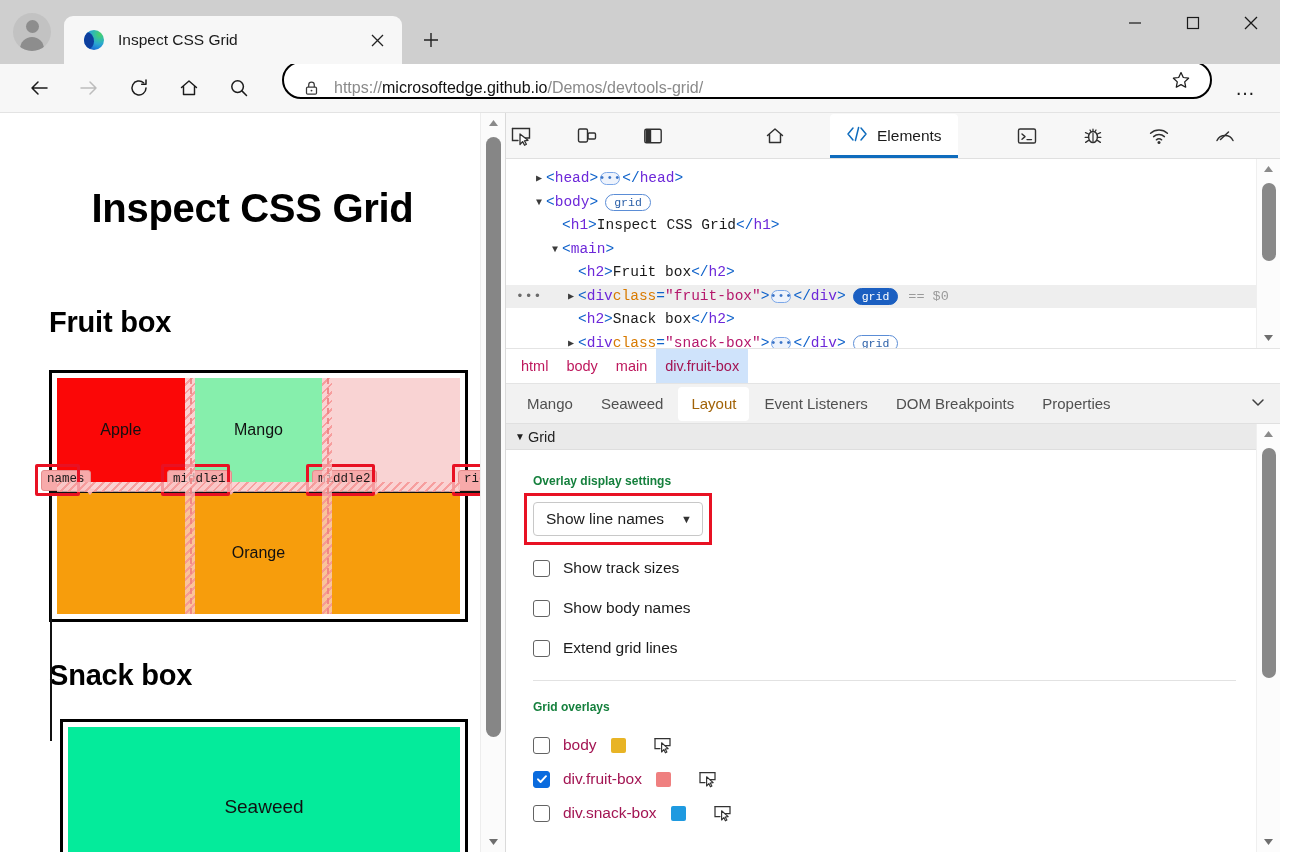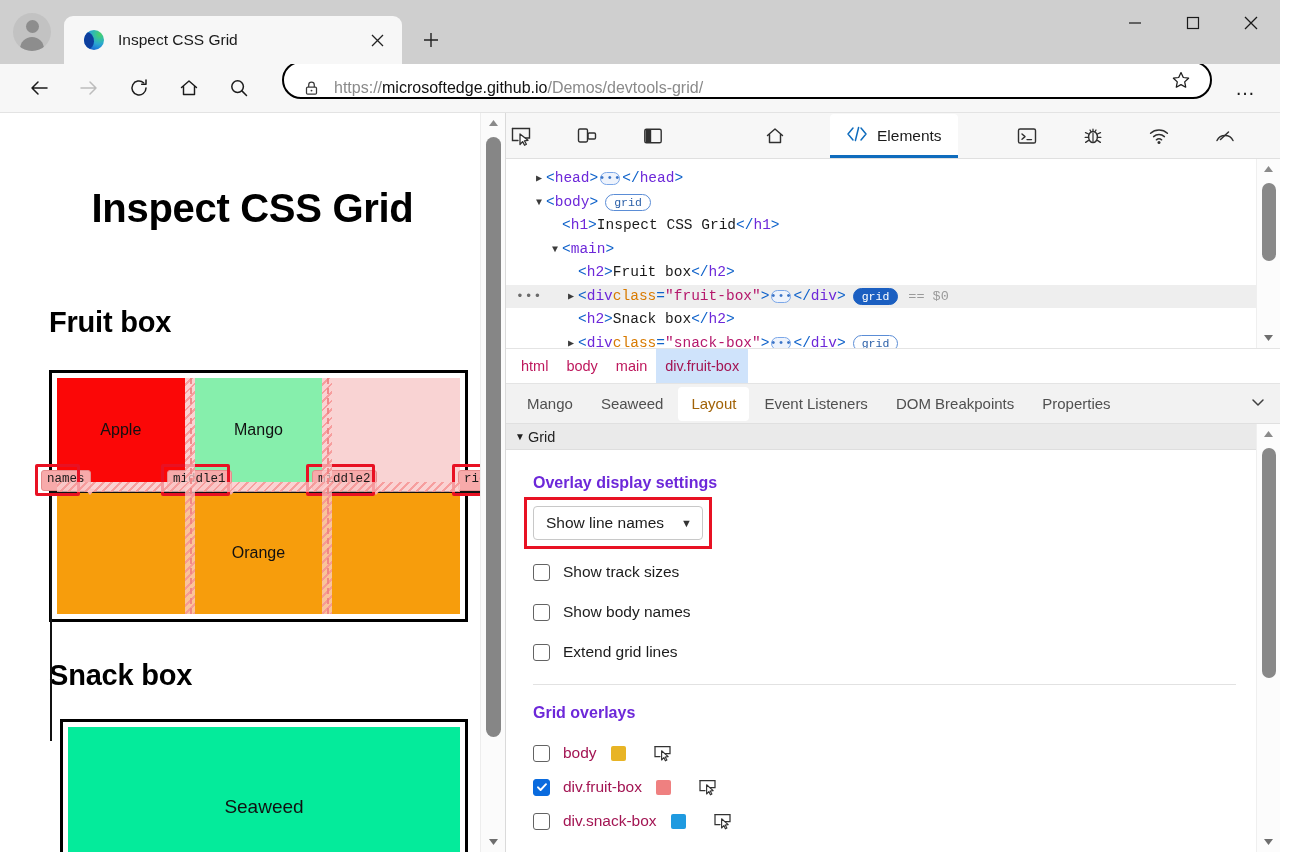--- a/index.html
+++ b/index.html
@@ -419,21 +419,21 @@
     display: flex; align-items: center;
     background: #eaeaea;
     border-bottom: 1px solid #dedede;
     padding-left: 9px;
     font-size: 14.5px; color: #222;
     cursor: pointer;
   }
   .grid-header .caret { margin-right: 3px; font-size: 10px; }
   .layout-body { flex: 1; padding: 24px 0 0 27px; overflow: hidden; }
   .section-title {
-    font-size: 16px; font-weight: bold; color: #6d28d9;
+    font-size: 12px; font-weight: bold; color: #15803d;
     margin-bottom: 14px;
   }
   .select-wrap { position: relative; display: inline-block; margin-bottom: 12px; }
   .fake-select {
     width: 170px; height: 34px;
     border: 1px solid #c8c8c8; border-radius: 4px;
     background: #fff;
     display: flex; align-items: center;
     padding: 0 10px 0 12px;
     font-size: 15.5px; color: #1b1b1b;

